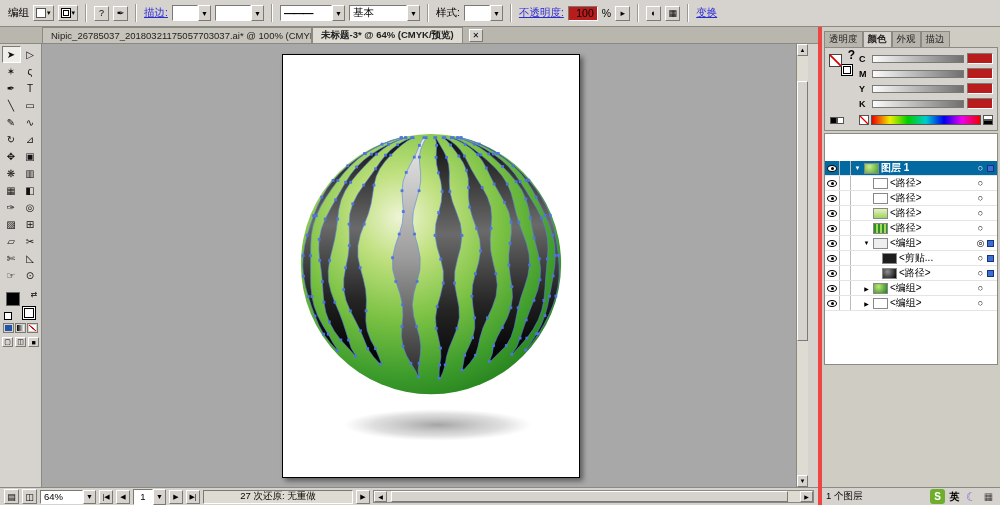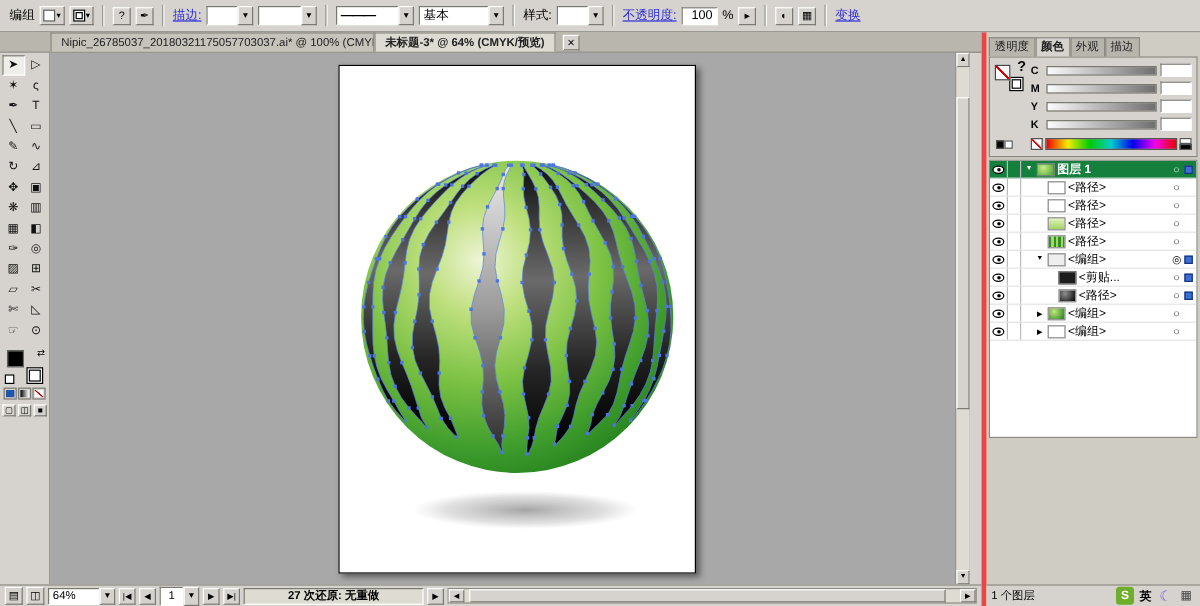--- a/index.html
+++ b/index.html
@@ -2,21 +2,21 @@
 <html><head>
 <meta charset="utf-8">
 <style>
   * { margin:0; padding:0; box-sizing:border-box;
       font-family:"Liberation Sans","DejaVu Sans",sans-serif; }
   html,body { width:1000px; height:505px; overflow:hidden; }
   body { position:relative; background:#d6d3ce; font-size:10px; color:#000; }
 
   
   .raised  { background:#d6d3ce; border:1px solid; border-color:#ffffff #7a7a72 #7a7a72 #ffffff; }
-  .sunken  { background:#ffffff; border:1px solid; border-color:#7a7a72 #ffffff #ffffff #7a7a72; }
+  .sunken  { background:#b91c1c; border:1px solid; border-color:#7a7a72 #ffffff #ffffff #7a7a72; }
   .sep     { width:2px; height:18px; border-left:1px solid #9a9a92; border-right:1px solid #ffffff; margin:0 3px; }
   .link    { color:#2b2bd6; text-decoration:underline; cursor:pointer; }
 
   
   .control-bar { position:absolute; left:0; top:0; width:1000px; height:27px;
     display:flex; align-items:center; gap:4px; padding:0 8px;
     background:#d6d3ce; border-bottom:1px solid #8a8a82; font-size:10.5px; }
   .swatch-btn { display:inline-flex; align-items:center; gap:1px; padding:1px 2px; height:16px; }
   .chip { width:10px; height:10px; background:#fff; border:1px solid #555; display:inline-block; }
   .chip.stroke { background:#fff; border:3px double #000; }
@@ -80,21 +80,21 @@
   .vs-thumb { position:absolute; left:0; right:0; top:6%; height:62%; }
 
   
   .status-strip { position:absolute; left:0; top:487px; width:818px; height:18px;
     background:#d6d3ce; border-top:1px solid #8a8a82;
     display:flex; align-items:center; gap:3px; padding:0 4px; font-size:9.5px; }
   .zoom-combo { width:56px; height:14px; }
   .nav-btn { width:14px; height:14px; font-size:7px; display:flex; align-items:center; justify-content:center; }
   .undo-field { width:150px; height:14px; background:#dedbd2; border:1px solid;
     border-color:#7a7a72 #fff #fff #7a7a72; display:flex; align-items:center; justify-content:center;
-    white-space:nowrap; overflow:hidden;font-weight:bold; }
+    white-space:nowrap; overflow:hidden; }
   .hscroll { flex:1; height:13px; display:flex; align-items:stretch; background:#dedbd2;
     border:1px solid #8a8a82; }
   .hs-btn { width:13px; font-size:6px; display:flex; align-items:center; justify-content:center; }
   .hs-track { flex:1; position:relative; }
   .hs-thumb { position:absolute; top:0; bottom:0; left:1%; width:96%; }
 
   
   .right-dock { position:absolute; left:818px; top:27px; width:182px; height:478px;
     background:#cfccc3; border-left:4px solid #ef4444; display:flex; flex-direction:column; }
   .panel-group { margin:0 2px; }
@@ -129,21 +129,21 @@
     linear-gradient(to top right,#fff 42%,#d00 46%,#d00 54%,#fff 58%); }
   .spectrum { flex:1; height:10px; border:1px solid #555;
     background:linear-gradient(to right,#e00,#ee0,#0c0,#0cc,#00e,#e0e,#e00); }
   .bw-chips { display:flex; flex-direction:column; }
   .bw-chips span { width:10px; height:5px; border:1px solid #555; }
   .bw-w { background:#fff; } .bw-b { background:#000; }
 
   
   .layers-list { background:#fff; border:1px solid #8a8a82; height:232px; overflow:hidden; font-size:10px; }
   .layer-row { display:flex; align-items:center; height:15px; border-bottom:1px solid #e4e4e4; }
-  .layer-row.sel { background:#15803d; color:#fff; }
+  .layer-row.sel { background:#0369a1; color:#fff;margin-top:27px; }
   .l-eye { width:15px; display:flex; align-items:center; justify-content:center;
     border-right:1px solid #bbb; align-self:stretch; }
   .eye { width:10px; height:7px; border:1px solid #000; border-radius:50%; position:relative; background:#fff; }
   .eye::after { content:''; position:absolute; left:3px; top:1px; width:3px; height:3px;
     background:#000; border-radius:50%; }
   .l-edit { width:11px; border-right:1px solid #bbb; align-self:stretch; }
   .l-main { flex:1; display:flex; align-items:center; gap:2px; overflow:hidden; padding-left:2px; }
   .l-exp { width:9px; font-size:6px; text-align:center; }
   .l-thumb { width:15px; height:11px; border:1px solid #888; flex:none; }
   .t-white { background:#fff; }

